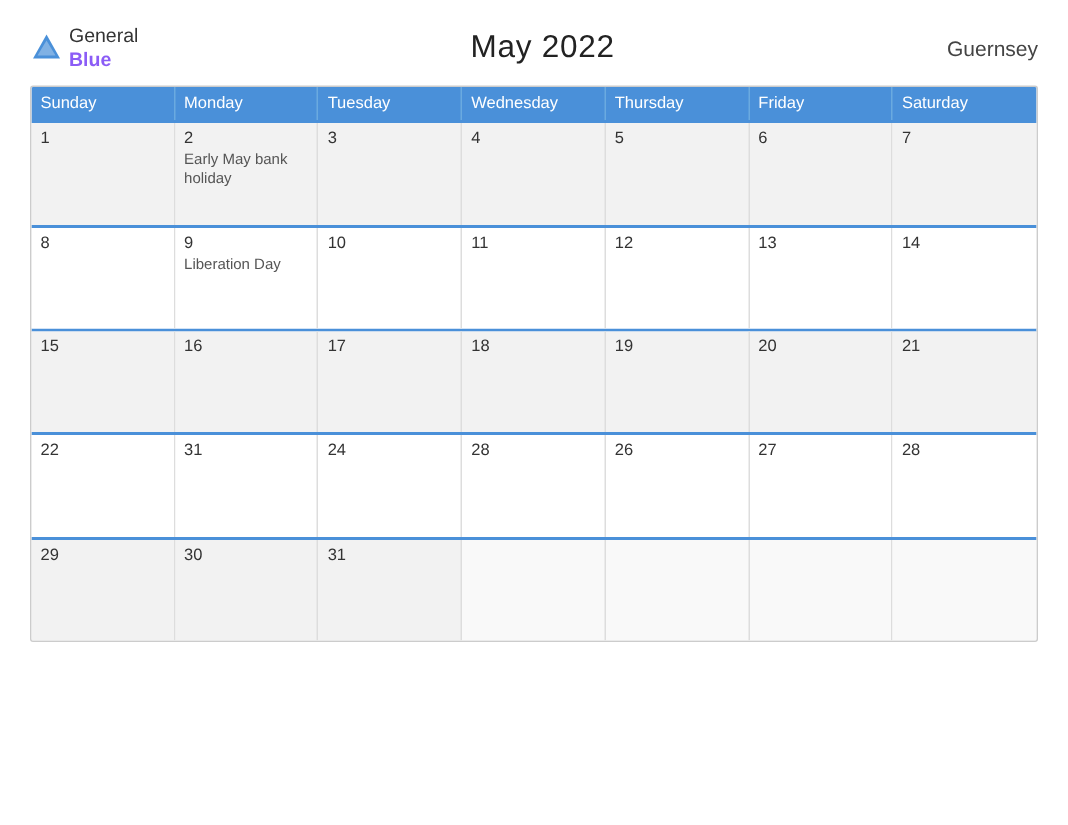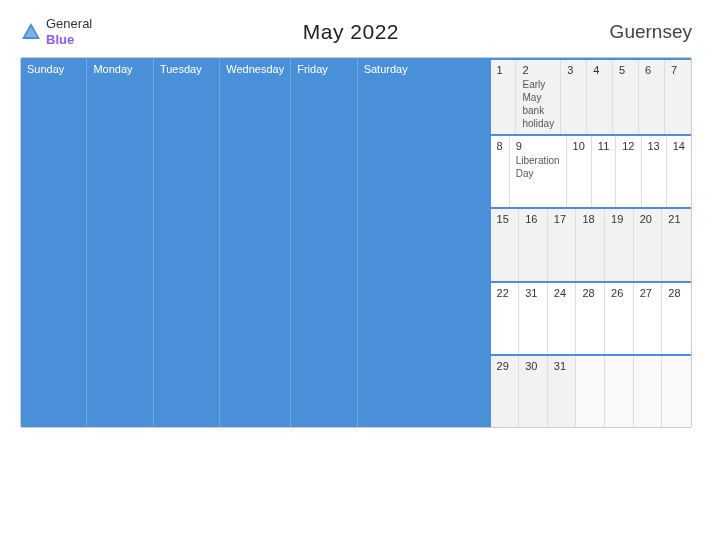--- a/index.html
+++ b/index.html
@@ -57,32 +57,32 @@
     }
 
     .calendar-title {
       font-size: 21px;
       font-weight: normal;
       color: #222;
       letter-spacing: 0.5px;
     }
 
     .region-label {
-      font-size: 19px;
+      font-size: 14px;
       color: #444;
     }
 
     
     .calendar {
       flex: 1;
       border: 1px solid #ccc;
       border-radius: 2px;
       overflow: hidden;
       display: flex;
-      flex-direction: row;
+      flex-direction: column;
     }
 
     .cal-header {
       display: grid;
       grid-template-columns: repeat(7, 1fr);
       background: #4a90d9;
     }
 
     .cal-header-cell {
       padding: 5px 6px;
@@ -179,20 +179,21 @@
     <div class="region-label">Guernsey</div>
   </div>
 
   <div class="calendar">
 
     <div class="cal-header">
       <div class="cal-header-cell">Sunday</div>
       <div class="cal-header-cell">Monday</div>
       <div class="cal-header-cell">Tuesday</div>
       <div class="cal-header-cell">Wednesday</div>
+      <div class="cal-header-cell">Thursday</div>
       <div class="cal-header-cell">Friday</div>
       <div class="cal-header-cell">Saturday</div>
     </div>
 
     <div class="cal-body">
 
       <div class="cal-row">
         <div class="cal-cell">
             <span class="day-num">1</span>
           </div>

